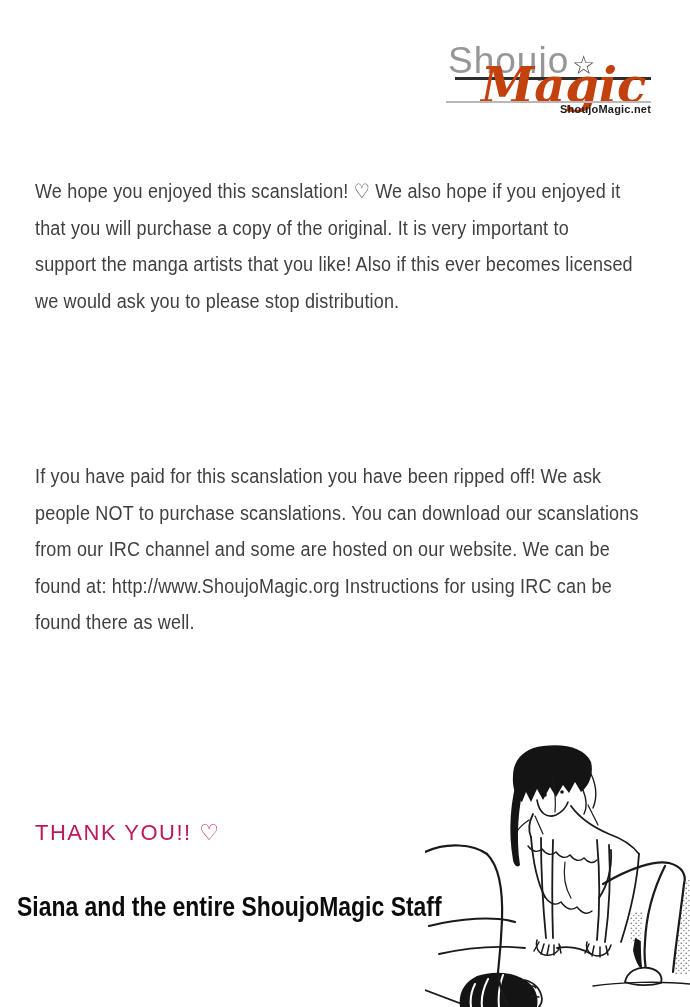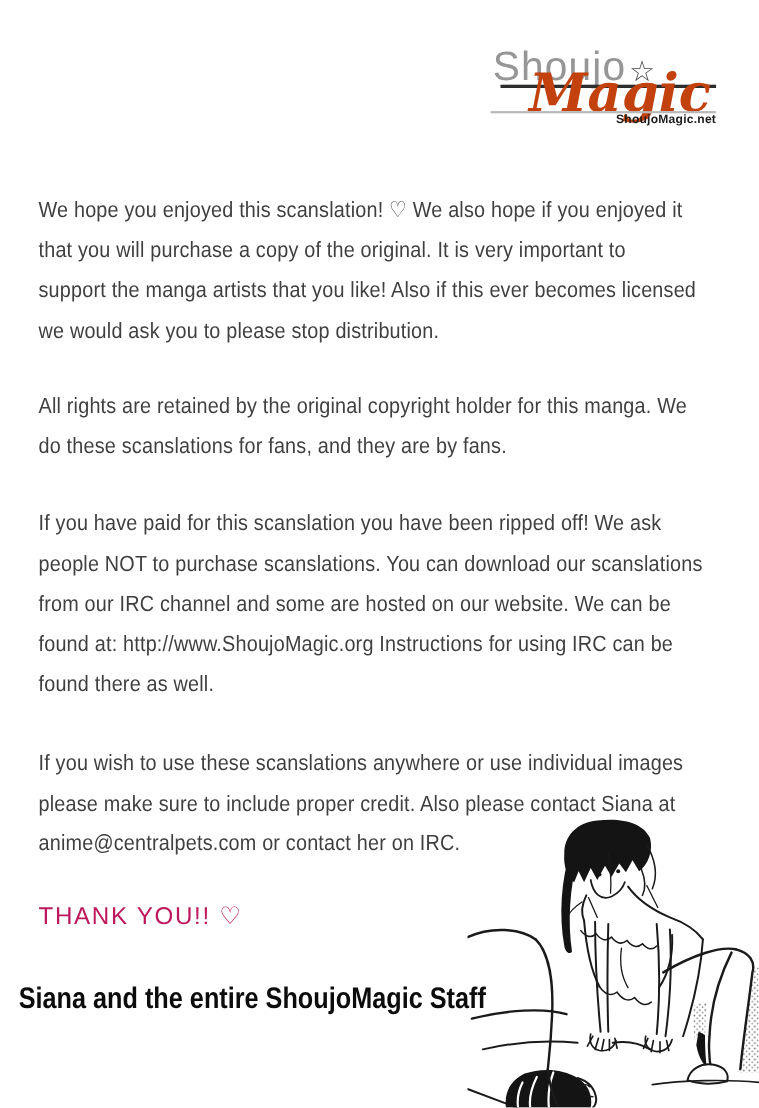--- a/index.html
+++ b/index.html
@@ -56,38 +56,29 @@
     <div class="logo-site">ShoujoMagic.net</div>
   </div>
 
   <div class="para" style="top:173px">
     <div class="line">We hope you enjoyed this scanslation! ♡  We also hope if you enjoyed it</div>
     <div class="line">that you will purchase a copy of the original. It is very important to</div>
     <div class="line">support the manga artists that you like! Also if this ever becomes licensed</div>
     <div class="line">we would ask you to please stop distribution.</div>
   </div>
 
-  <div class="para" style="top:351px">
-    <div class="line">All rights are retained by the original copyright holder for this manga. We</div>
-    <div class="line">do these scanslations for fans, and they are by fans.</div>
-  </div>
 
   <div class="para" style="top:458px">
     <div class="line">If you have paid for this scanslation you have been ripped off! We ask</div>
     <div class="line">people NOT to purchase scanslations. You can download our scanslations</div>
     <div class="line">from our IRC channel and some are hosted on our website. We can be</div>
     <div class="line">found at: http://www.ShoujoMagic.org Instructions for using IRC can be</div>
     <div class="line">found there as well.</div>
   </div>
 
-  <div class="para" style="top:676px">
-    <div class="line">If you wish to use these scanslations anywhere or use individual images</div>
-    <div class="line">please make sure to include proper credit. Also please contact Siana at</div>
-    <div class="line">anime@centralpets.com or contact her on IRC.</div>
-  </div>
 
   <div class="thankyou">THANK YOU!! ♡</div>
 
   <div class="credit">Siana and the entire ShoujoMagic Staff</div>
 
   <div class="illus">
     <svg width="265" height="265" viewBox="0 0 265 265">
       <defs>
         <pattern id="stip" width="5" height="5" patternUnits="userSpaceOnUse">
           <circle cx="1.2" cy="1.2" r="0.8" fill="#6a6a6a"></circle>

